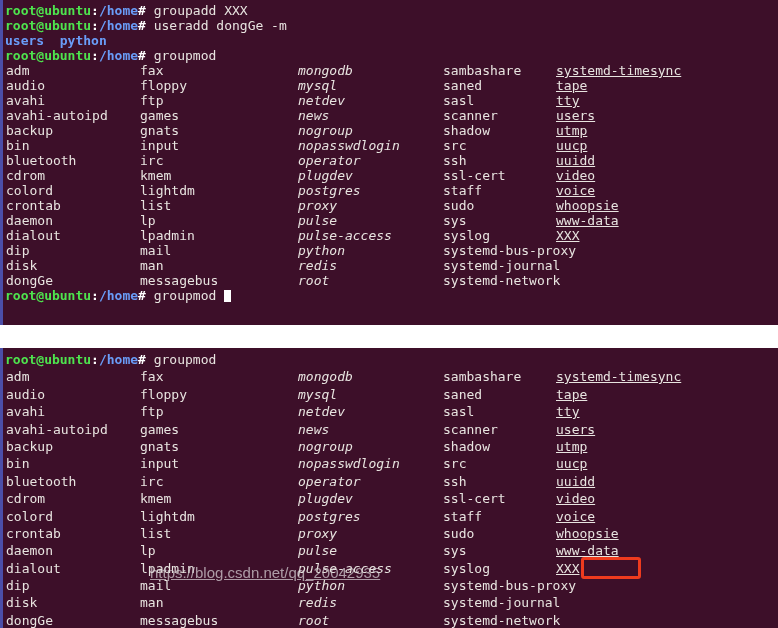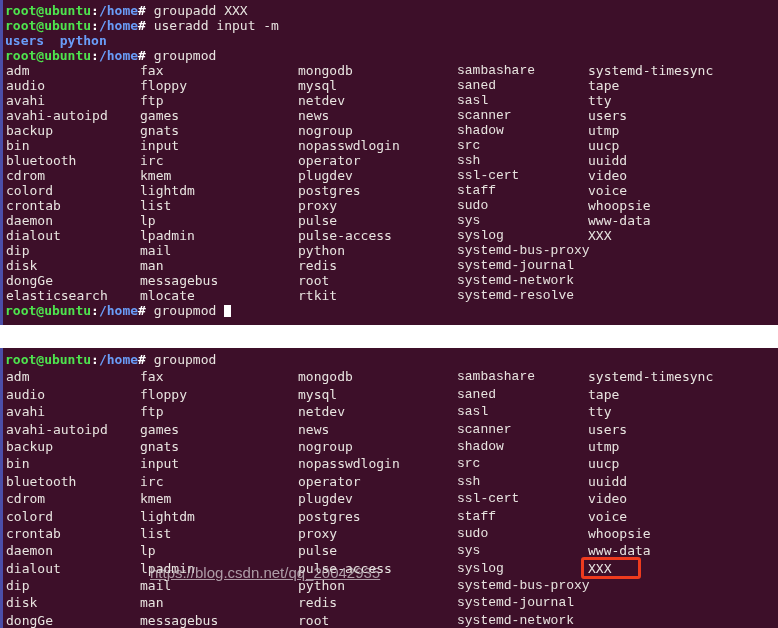--- a/index.html
+++ b/index.html
@@ -34,21 +34,21 @@
 
   .cursor{
     display:inline-block;width:7px;height:12px;background:#ffffff;
     vertical-align:-2px;
   }
 
   .cols{position:relative;}
   .row{position:relative;height:15.0px;white-space:pre;}
   .term2 .row{height:17.4px;}
   .c{position:absolute;top:0;color:#e8e4e0;}
-  .c0{left:6px;} .c1{left:140px;} .c2{left:298px;} .c3{left:457px;font-family:Liberation Mono, monospace;} .c4{left:588px;}
+  .c0{left:6px;} .c1{left:140px;} .c2{left:298px;font-style:italic;} .c3{left:443px;} .c4{left:556px;text-decoration:underline;}
 
   .redbox{
     position:absolute;
     border:3px solid #ee3b1e;
     border-radius:3px;
     pointer-events:none;
     box-sizing:border-box;
   }
   .watermark{
     position:absolute;
@@ -62,21 +62,21 @@
 </head>
 <body>
 
 <div class="stack">
 
   <div class="term term1">
     <div class="term-edge"></div>
 
     <div class="line"><span class="g">root@ubuntu</span><span class="w">:</span><span class="b">/home</span><span class="w">#</span><span class="out"> </span><span class="out">groupadd XXX</span></div>
 
-    <div class="line"><span class="g">root@ubuntu</span><span class="w">:</span><span class="b">/home</span><span class="w">#</span><span class="out"> </span><span class="out">useradd input -m</span></div>
+    <div class="line"><span class="g">root@ubuntu</span><span class="w">:</span><span class="b">/home</span><span class="w">#</span><span class="out"> </span><span class="out">useradd dongGe -m</span></div>
 
 
     <div class="line"><span class="b">users  python</span></div>
 
     <div class="line"><span class="g">root@ubuntu</span><span class="w">:</span><span class="b">/home</span><span class="w">#</span><span class="out"> </span><span class="out">groupmod</span></div>
 
     <div class="cols" id="grid-top">
         <div class="row"><span class="c c0">adm</span><span class="c c1">fax</span><span class="c c2">mongodb</span><span class="c c3">sambashare</span><span class="c c4">systemd-timesync</span></div>
         <div class="row"><span class="c c0">audio</span><span class="c c1">floppy</span><span class="c c2">mysql</span><span class="c c3">saned</span><span class="c c4">tape</span></div>
         <div class="row"><span class="c c0">avahi</span><span class="c c1">ftp</span><span class="c c2">netdev</span><span class="c c3">sasl</span><span class="c c4">tty</span></div>
@@ -85,21 +85,20 @@
         <div class="row"><span class="c c0">bin</span><span class="c c1">input</span><span class="c c2">nopasswdlogin</span><span class="c c3">src</span><span class="c c4">uucp</span></div>
         <div class="row"><span class="c c0">bluetooth</span><span class="c c1">irc</span><span class="c c2">operator</span><span class="c c3">ssh</span><span class="c c4">uuidd</span></div>
         <div class="row"><span class="c c0">cdrom</span><span class="c c1">kmem</span><span class="c c2">plugdev</span><span class="c c3">ssl-cert</span><span class="c c4">video</span></div>
         <div class="row"><span class="c c0">colord</span><span class="c c1">lightdm</span><span class="c c2">postgres</span><span class="c c3">staff</span><span class="c c4">voice</span></div>
         <div class="row"><span class="c c0">crontab</span><span class="c c1">list</span><span class="c c2">proxy</span><span class="c c3">sudo</span><span class="c c4">whoopsie</span></div>
         <div class="row"><span class="c c0">daemon</span><span class="c c1">lp</span><span class="c c2">pulse</span><span class="c c3">sys</span><span class="c c4">www-data</span></div>
         <div class="row"><span class="c c0">dialout</span><span class="c c1">lpadmin</span><span class="c c2">pulse-access</span><span class="c c3">syslog</span><span class="c c4">XXX</span></div>
         <div class="row"><span class="c c0">dip</span><span class="c c1">mail</span><span class="c c2">python</span><span class="c c3">systemd-bus-proxy</span></div>
         <div class="row"><span class="c c0">disk</span><span class="c c1">man</span><span class="c c2">redis</span><span class="c c3">systemd-journal</span></div>
         <div class="row"><span class="c c0">dongGe</span><span class="c c1">messagebus</span><span class="c c2">root</span><span class="c c3">systemd-network</span></div>
-        <div class="row"><span class="c c0">elasticsearch</span><span class="c c1">mlocate</span><span class="c c2">rtkit</span><span class="c c3">systemd-resolve</span></div>
       </div>
 
     <div class="line"><span class="g">root@ubuntu</span><span class="w">:</span><span class="b">/home</span><span class="w">#</span><span class="out"> </span><span class="out">groupmod </span><span class="cursor"></span></div>
   </div>
 
   <div class="gap"></div>
 
   <div class="term term2">
     <div class="term-edge"></div>
 

